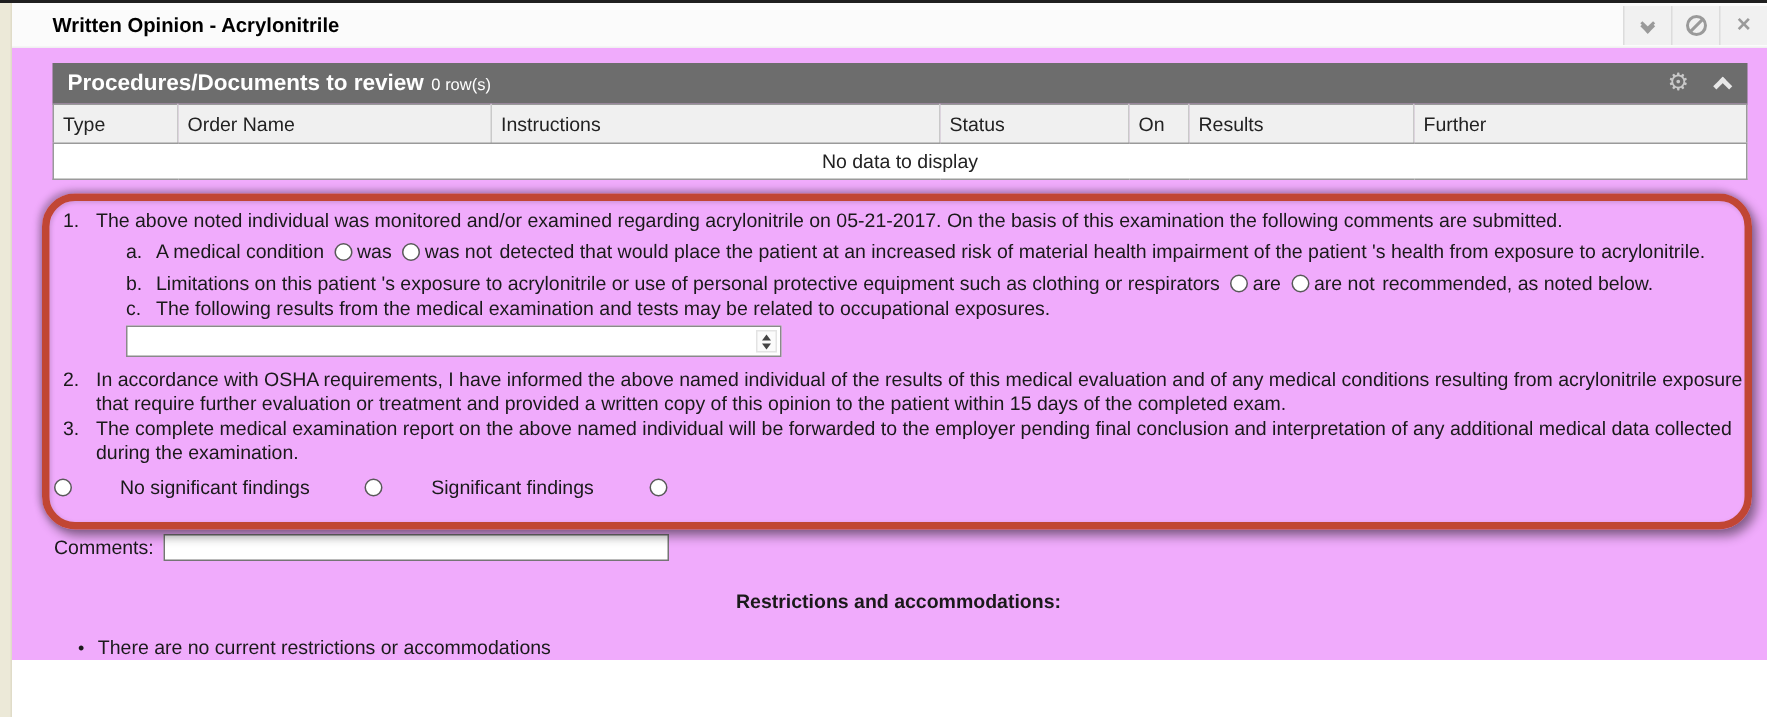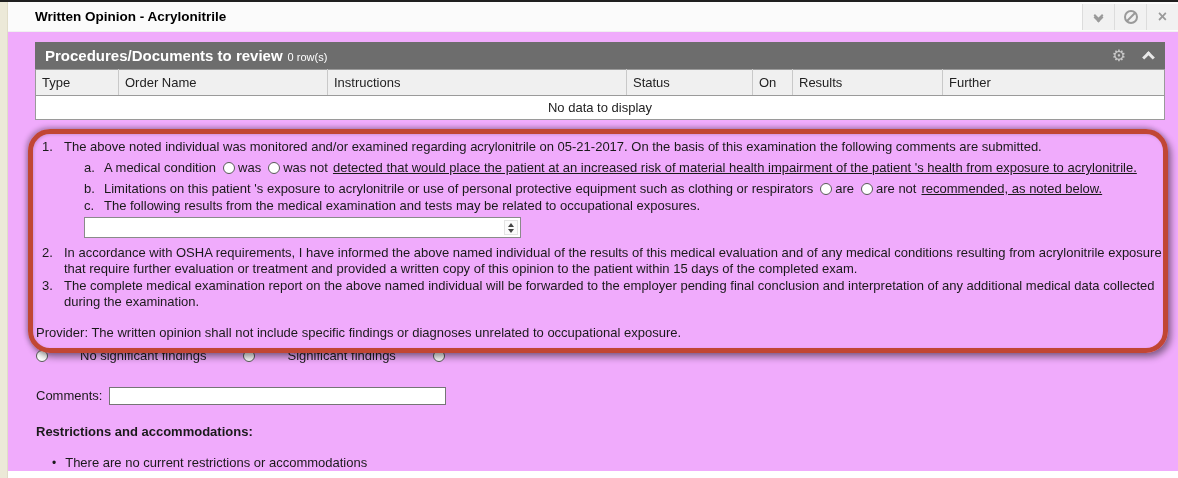--- a/index.html
+++ b/index.html
@@ -77,21 +77,21 @@
   .itext { flex: 1; }
   .subs { margin-left: 20px; }
   .sub { display: flex; margin-top: 5px; }
   .snum { flex: 0 0 20px; }
 
   .radio {
     display: inline-block; width: 12px; height: 12px; border: 1px solid #595959;
     border-radius: 50%; background: #fff; vertical-align: -2px;
     margin: 0 3px 0 7px; cursor: pointer;
   }
-  .seg-after { margin-left: 5px; text-decoration: underline; }
+  .seg-after { margin-left: 5px; }
 
   .cinput {
     margin: 3px 0 5px 20px; width: 437px; height: 21px;
     border: 1px solid #8a8a8a; background: #fff; position: relative;
   }
   .spinner {
     position: absolute; right: 2px; top: 2px; width: 14px; height: 15px;
     background: #fbfbfb; border: 1px solid #e3e3e3;
     display: flex; flex-direction: column; align-items: center; justify-content: center; gap: 2px;
     cursor: pointer;
@@ -102,21 +102,21 @@
   .provider-note { margin: 15px 0 0 -6px; }
   .findings { margin: 7px 0 0 -6px; display: flex; align-items: center; gap: 28px; }
   .findings .radio { margin: 0 4px 0 0; }
   .findings label { margin-right: 9px; }
 
   .comments-row { margin: 23px 0 0 -6px; display: flex; align-items: center; }
   .comments-row input {
     margin-left: 7px; width: 337px; height: 18px;
     border: 1px solid #757575; font: inherit; padding: 0 3px;
   }
-  .restr-heading { margin: 19px 0 0 -6px; font-weight: bold; }
+  .restr-heading { margin: 19px 0 0 -6px; font-weight: bold; text-align: center; }
   .bullet-row { margin: 15px 0 0 10px; }
   .bullet { margin-right: 9px; font-size: 12px; }
 
   
   .annotation {
     position: absolute; left: 28px; top: 129px; width: 1140px; height: 224px;
     border: 5px solid #c14634; border-radius: 22px;
     box-shadow: 3px 4px 7px rgba(0,0,0,0.45), -2px -2px 5px rgba(0,0,0,0.25), inset 1px 1px 3px rgba(0,0,0,0.15);
     pointer-events: none;
   }
@@ -227,21 +227,20 @@
       <div class="item" style="margin-top:2px">
         <span class="inum">2.</span>
         <div class="itext">In accordance with OSHA requirements, I have informed the above named individual of the results of this medical evaluation and of any medical conditions resulting from acrylonitrile exposure that require further evaluation or treatment and provided a written copy of this opinion to the patient within 15 days of the completed exam.</div>
       </div>
 
       <div class="item" style="margin-top:1px">
         <span class="inum">3.</span>
         <div class="itext">The complete medical examination report on the above named individual will be forwarded to the employer pending final conclusion and interpretation of any additional medical data collected during the examination.</div>
       </div>
 
-      <div class="provider-note">Provider: The written opinion shall not include specific findings or diagnoses unrelated to occupational exposure.</div>
 
       <div class="findings">
         <span class="radio"></span>
         <label>No significant findings</label>
         <span class="radio"></span>
         <label>Significant findings</label>
         <span class="radio"></span>
       </div>
 
       <div class="comments-row">

